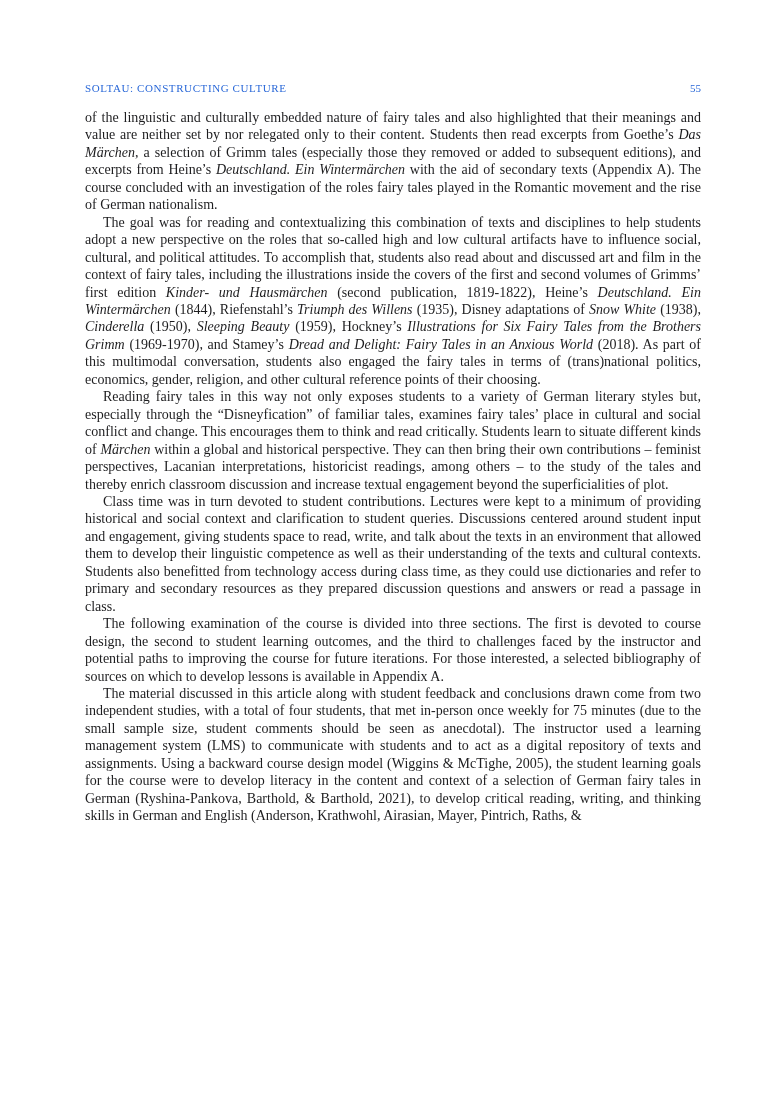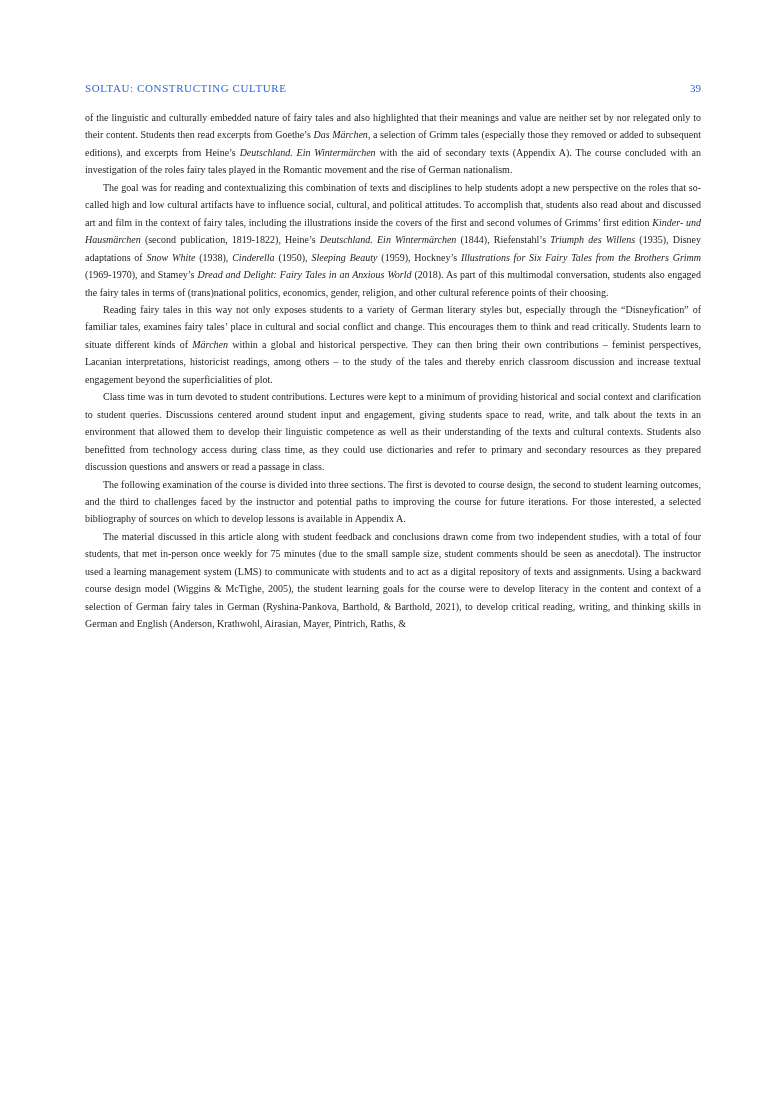--- a/index.html
+++ b/index.html
@@ -29,21 +29,21 @@
   }
   .running-head{text-transform:uppercase;}
   .page-number{letter-spacing:0;}
   .article-body{
     position:absolute;
     top:109px;left:85px;
     width:616px;
   }
   p.para{
     margin:0;
-    font-size:10px;
+    font-size:14px;
     line-height:17.45px;
     text-align:justify;
     hyphens:auto;
     -webkit-hyphens:auto;
   }
   p.para.indent{text-indent:18px;}
   .it{font-style:italic;}
   h2.section-heading{
     margin:33px 0 26px 0;
     text-align:center;
@@ -53,21 +53,21 @@
     letter-spacing:0.2px;
   }
 </style>
 </head>
 <body>
 
 <div class="page">
 
   <header class="running-header">
     <span class="running-head">SOLTAU: CONSTRUCTING CULTURE</span>
-    <span class="page-number">39</span>
+    <span class="page-number">55</span>
   </header>
 
   <main class="article-body">
     <p class="para"><span>of the linguistic and culturally embedded nature of fairy tales and also highlighted that their meanings and value are neither set by nor relegated only to their content. Students then read excerpts from Goethe’s </span><span class="it">Das Märchen</span><span>, a selection of Grimm tales (especially those they removed or added to subsequent editions), and excerpts from Heine’s </span><span class="it">Deutschland. Ein Wintermärchen</span><span> with the aid of secondary texts (Appendix A). The course concluded with an investigation of the roles fairy tales played in the Romantic movement and the rise of German nationalism.</span></p>
     <p class="para indent"><span>The goal was for reading and contextualizing this combination of texts and disciplines to help students adopt a new perspective on the roles that so-called high and low cultural artifacts have to influence social, cultural, and political attitudes. To accomplish that, students also read about and discussed art and film in the context of fairy tales, including the illustrations inside the covers of the first and second volumes of Grimms’ first edition </span><span class="it">Kinder- und Hausmärchen</span><span> (second publication, 1819-1822), Heine’s </span><span class="it">Deutschland. Ein Wintermärchen</span><span> (1844), Riefenstahl’s </span><span class="it">Triumph des Willens</span><span> (1935), Disney adaptations of </span><span class="it">Snow White</span><span> (1938), </span><span class="it">Cinderella</span><span> (1950), </span><span class="it">Sleeping Beauty</span><span> (1959), Hockney’s </span><span class="it">Illustrations for Six Fairy Tales from the Brothers Grimm</span><span> (1969-1970), and Stamey’s </span><span class="it">Dread and Delight: Fairy Tales in an Anxious World</span><span> (2018). As part of this multimodal conversation, students also engaged the fairy tales in terms of (trans)national politics, economics, gender, religion, and other cultural reference points of their choosing.</span></p>
     <p class="para indent"><span>Reading fairy tales in this way not only exposes students to a variety of German literary styles but, especially through the “Disneyfication” of familiar tales, examines fairy tales’ place in cultural and social conflict and change. This encourages them to think and read critically. Students learn to situate different kinds of </span><span class="it">Märchen</span><span> within a global and historical perspective. They can then bring their own contributions – feminist perspectives, Lacanian interpretations, historicist readings, among others – to the study of the tales and thereby enrich classroom discussion and increase textual engagement beyond the superficialities of plot.</span></p>
     <p class="para indent"><span>Class time was in turn devoted to student contributions. Lectures were kept to a minimum of providing historical and social context and clarification to student queries. Discussions centered around student input and engagement, giving students space to read, write, and talk about the texts in an environment that allowed them to develop their linguistic competence as well as their understanding of the texts and cultural contexts. Students also benefitted from technology access during class time, as they could use dictionaries and refer to primary and secondary resources as they prepared discussion questions and answers or read a passage in class.</span></p>
     <p class="para indent"><span>The following examination of the course is divided into three sections. The first is devoted to course design, the second to student learning outcomes, and the third to challenges faced by the instructor and potential paths to improving the course for future iterations. For those interested, a selected bibliography of sources on which to develop lessons is available in Appendix A.</span></p>
 
 

